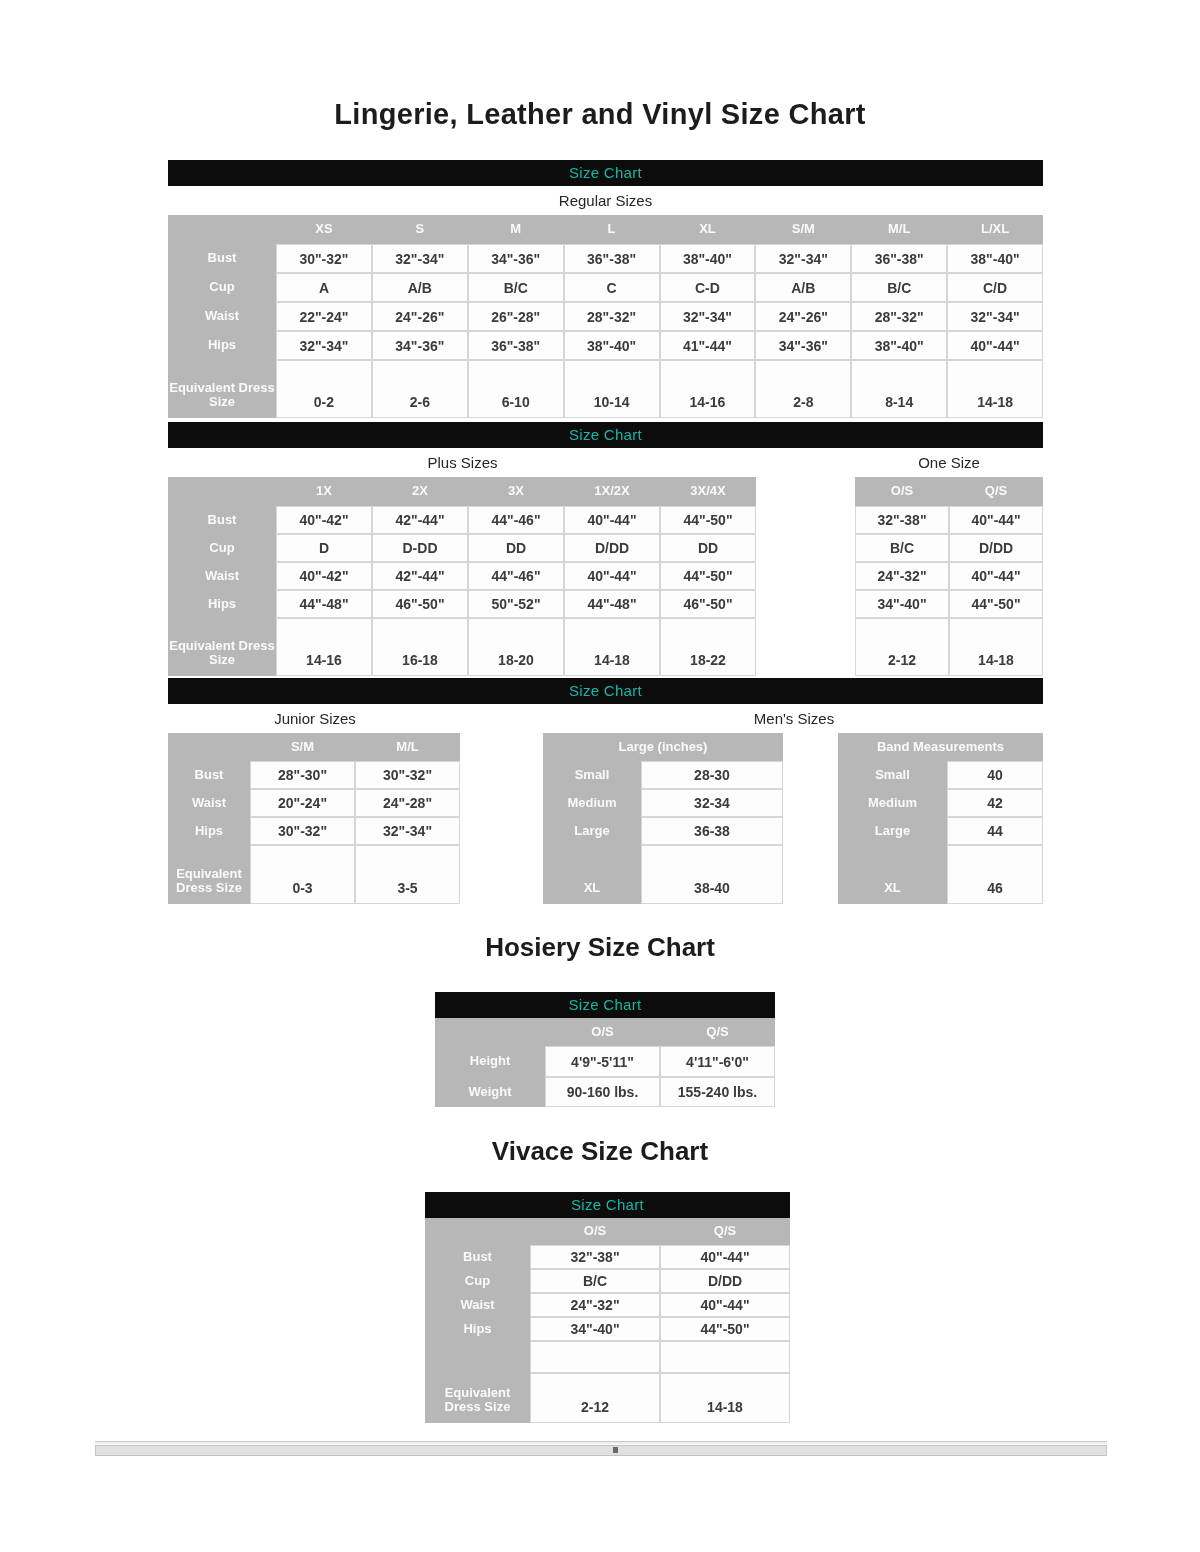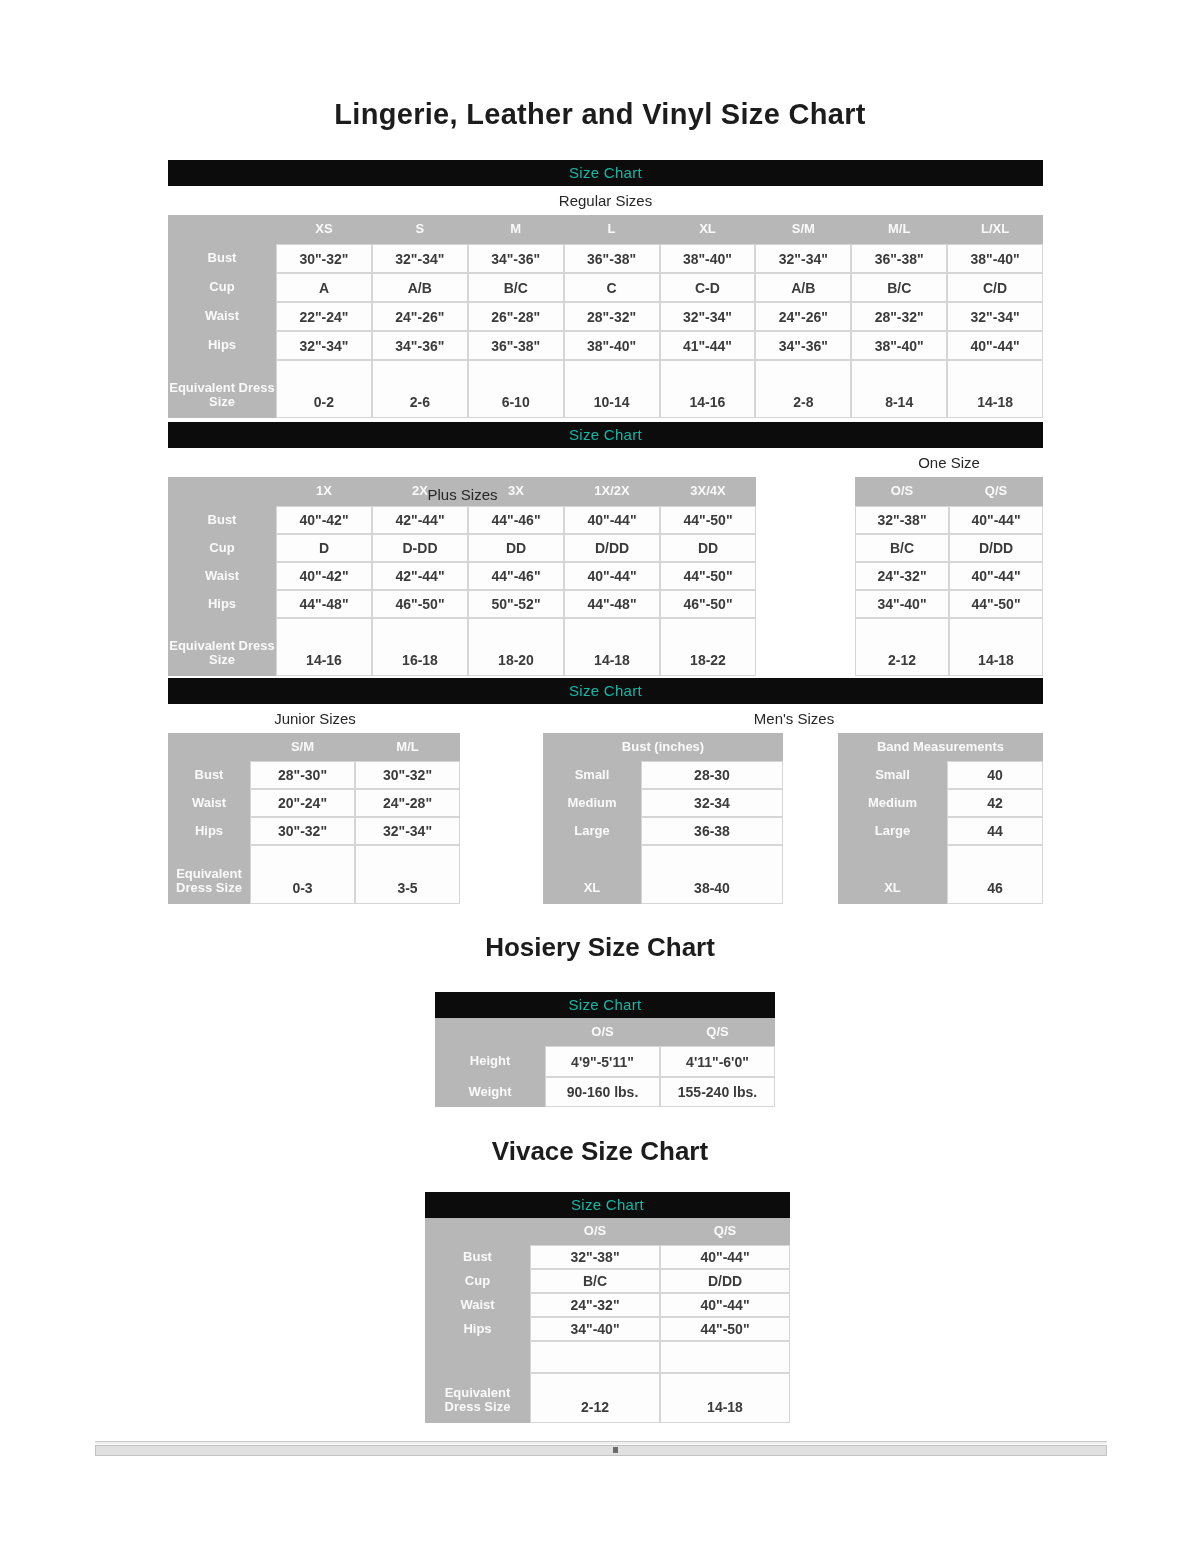--- a/index.html
+++ b/index.html
@@ -31,21 +31,21 @@
   .bar{
     background:var(--bar-bg);color:#14b8a6;text-align:center;
     height:26px;line-height:26px;font-size:15px;letter-spacing:.3px;
   }
   .subrow{position:relative;height:29px;background:#ffffff;}
   .subrow .sub{
     position:absolute;top:0;height:23px;line-height:29px;text-align:center;
     font-size:15px;color:#262626;
   }
   .sub.full{left:0;width:100%;}
-  #t2 .sub.left{left:0;width:589px;margin-top:32px;}
+  #t2 .sub.left{left:0;width:589px;}
   #t2 .sub.right{left:687px;width:188px;}
   #t3 .sub.left{left:0;width:294px;}
   #t3 .sub.right{left:377px;width:498px;}
 
   .grid{display:grid;background:#b91c1c;border-radius:21px;}
   #g1{grid-template-columns:108px repeat(8,1fr);grid-template-rows:29px 29px 29px 29px 29px 58px;}
   #g2{grid-template-columns:108px repeat(5,96px) 99px 94px 94px;grid-template-rows:29px 28px 28px 28px 28px 58px;}
   #g3{grid-template-columns:82px 105px 105px 83px 98px 142px 55px 109px 96px;grid-template-rows:28px 28px 28px 28px 59px;}
   #g4{grid-template-columns:110px 115px 115px;grid-template-rows:28px 31px 30px;}
   #g5{grid-template-columns:105px 130px 130px;grid-template-rows:27px 24px 24px 24px 24px 32px 50px;}
@@ -209,21 +209,21 @@
     <div class="bar">Size Chart</div>
     <div class="subrow">
       <span class="sub left">Junior Sizes</span>
       <span class="sub right">Men's Sizes</span>
     </div>
     <div class="grid" id="g3">
         <div class="hc"></div>
         <div class="hc">S/M</div>
         <div class="hc">M/L</div>
         <div class="gap"></div>
-        <div class="hc" style="grid-column: span 2;">Bust (inches)</div>
+        <div class="hc" style="grid-column: span 2;">Large (inches)</div>
         <div class="gap"></div>
         <div class="hc" style="grid-column: span 2;">Band Measurements</div>
         <div class="lc">Bust</div>
         <div class="c">28"-30"</div>
         <div class="c">30"-32"</div>
         <div class="gap"></div>
         <div class="lc">Small</div>
         <div class="c">28-30</div>
         <div class="gap"></div>
         <div class="lc">Small</div>

